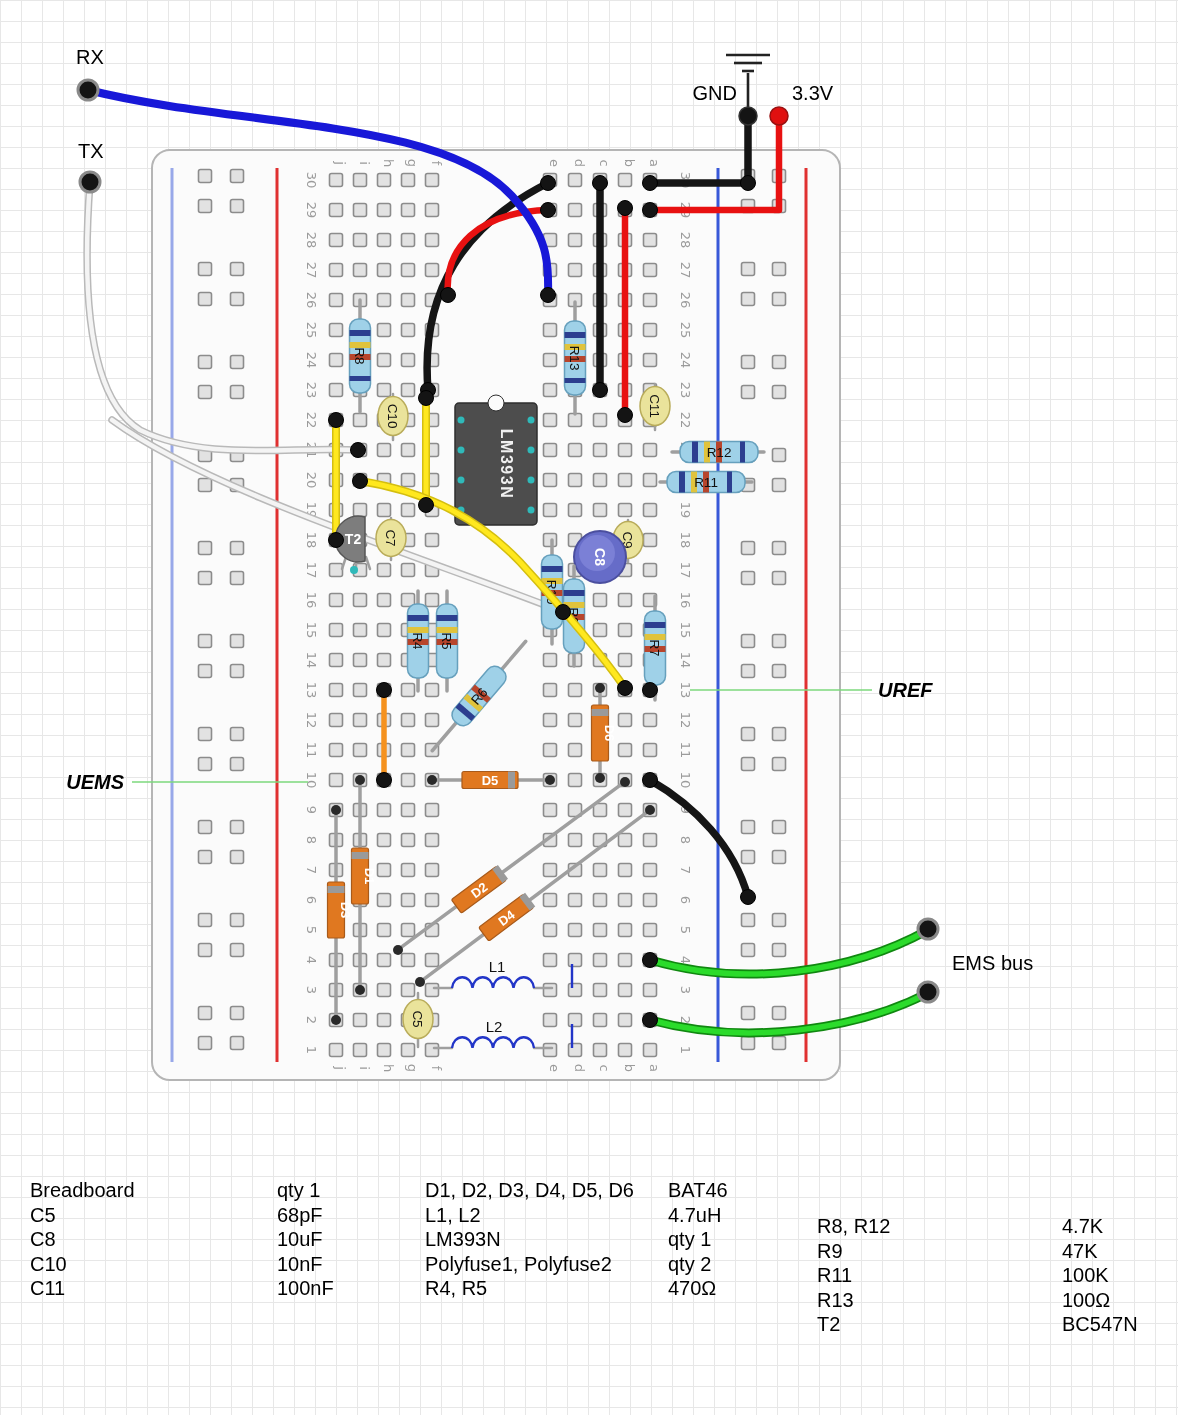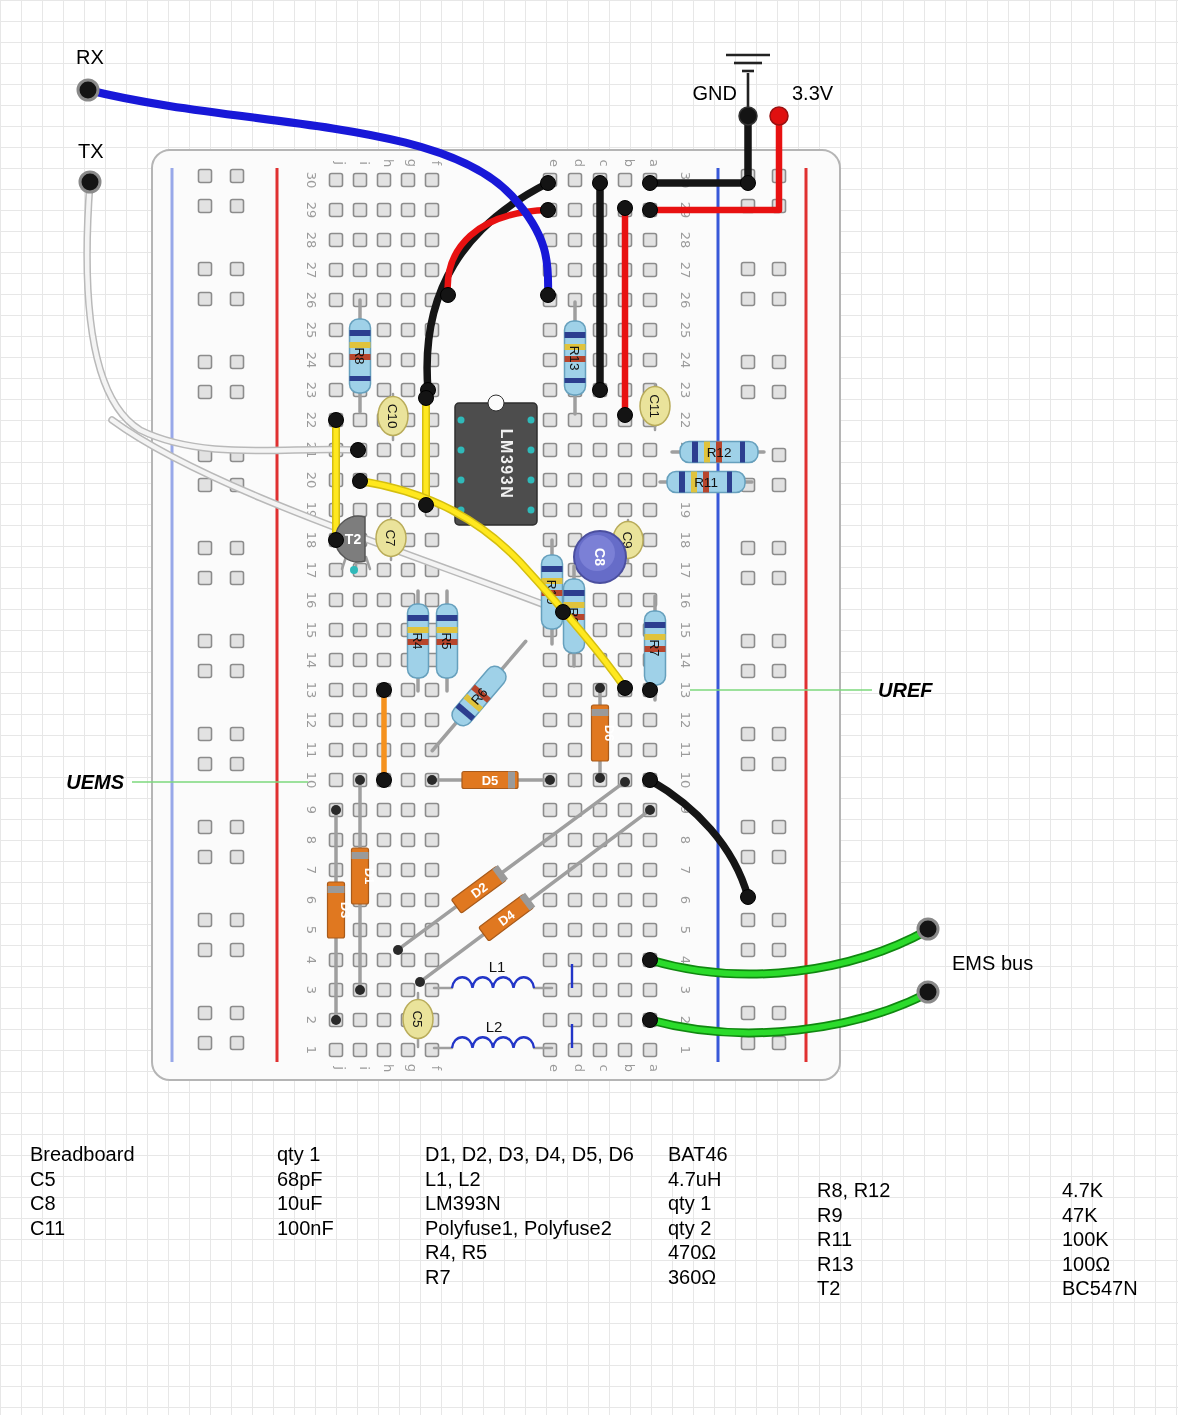--- a/index.html
+++ b/index.html
@@ -47,21 +47,21 @@
   .wire-grn-u { stroke:#108810; stroke-width:9; fill:none; stroke-linecap:round; }
   .wire-grn   { stroke:#2bdb2b; stroke-width:5.5; fill:none; stroke-linecap:round; }
   .anno-line  { stroke:#7cd87c; stroke-width:1.5; }
   .gnd-sym    { stroke:#222; stroke-width:2.6; }
 
   .dot  { fill:#141414; stroke:#000; stroke-width:1; }
   .sdot { fill:#2a2a2a; }
   .ring { fill:#141414; stroke:#8a8a8a; stroke-width:3; }
   .coil { stroke:#2336c8; stroke-width:2.4; fill:none; }
 
-  #bom { position:absolute; left:0; top:1142px; width:1176px; height:190px; }
+  #bom { position:absolute; left:0; top:1178px; width:1176px; height:190px; }
   .bom-col { position:absolute; top:0; }
   .bom-row { font-size:20px; line-height:24.6px; white-space:nowrap; color:#000; }
   .bom-part { display:inline-block; }
 </style>
 </head>
 <body>
 
 <div class="canvas">
 <svg width="1178" height="1190" viewBox="0 0 1178 1190">
 
@@ -833,29 +833,29 @@
   <text class="anno" x="124" y="789" text-anchor="end">UEMS</text>
   <text class="anno" x="878" y="697">UREF</text>
   <text class="biglabel" x="952" y="970">EMS bus</text>
 </svg>
 
 <div id="bom">
       <div class="bom-col" style="left: 30px;">
         <div class="bom-row"><span class="bom-part" style="width: 247px;">Breadboard</span><span>qty 1</span></div>
         <div class="bom-row"><span class="bom-part" style="width: 247px;">C5</span><span>68pF</span></div>
         <div class="bom-row"><span class="bom-part" style="width: 247px;">C8</span><span>10uF</span></div>
+        <div class="bom-row"><span class="bom-part" style="width: 247px;">C10</span><span>10nF</span></div>
         <div class="bom-row"><span class="bom-part" style="width: 247px;">C11</span><span>100nF</span></div>
       </div>
       <div class="bom-col" style="left: 425px;">
         <div class="bom-row"><span class="bom-part" style="width: 243px;">D1, D2, D3, D4, D5, D6</span><span>BAT46</span></div>
         <div class="bom-row"><span class="bom-part" style="width: 243px;">L1, L2</span><span>4.7uH</span></div>
         <div class="bom-row"><span class="bom-part" style="width: 243px;">LM393N</span><span>qty 1</span></div>
         <div class="bom-row"><span class="bom-part" style="width: 243px;">Polyfuse1, Polyfuse2</span><span>qty 2</span></div>
         <div class="bom-row"><span class="bom-part" style="width: 243px;">R4, R5</span><span>470Ω</span></div>
-        <div class="bom-row"><span class="bom-part" style="width: 243px;">R7</span><span>360Ω</span></div>
       </div>
       <div class="bom-col" style="left: 817px; margin-top: 36px;">
         <div class="bom-row"><span class="bom-part" style="width: 245px;">R8, R12</span><span>4.7K</span></div>
         <div class="bom-row"><span class="bom-part" style="width: 245px;">R9</span><span>47K</span></div>
         <div class="bom-row"><span class="bom-part" style="width: 245px;">R11</span><span>100K</span></div>
         <div class="bom-row"><span class="bom-part" style="width: 245px;">R13</span><span>100Ω</span></div>
         <div class="bom-row"><span class="bom-part" style="width: 245px;">T2</span><span>BC547N</span></div>
       </div>
     </div>
 </div>

